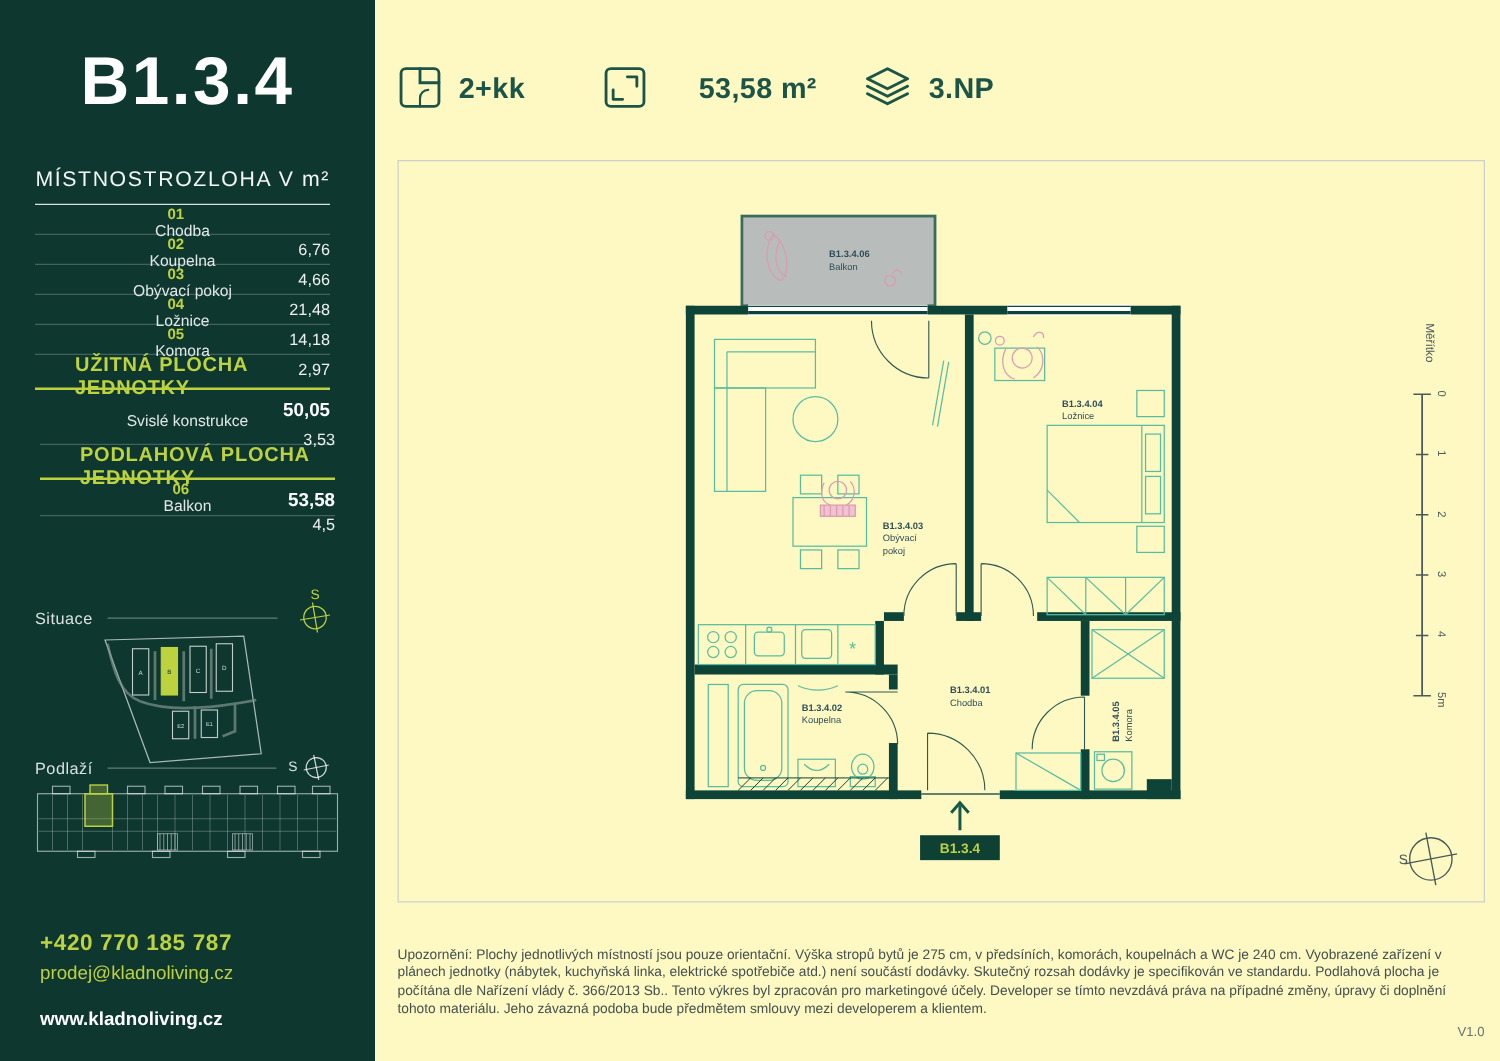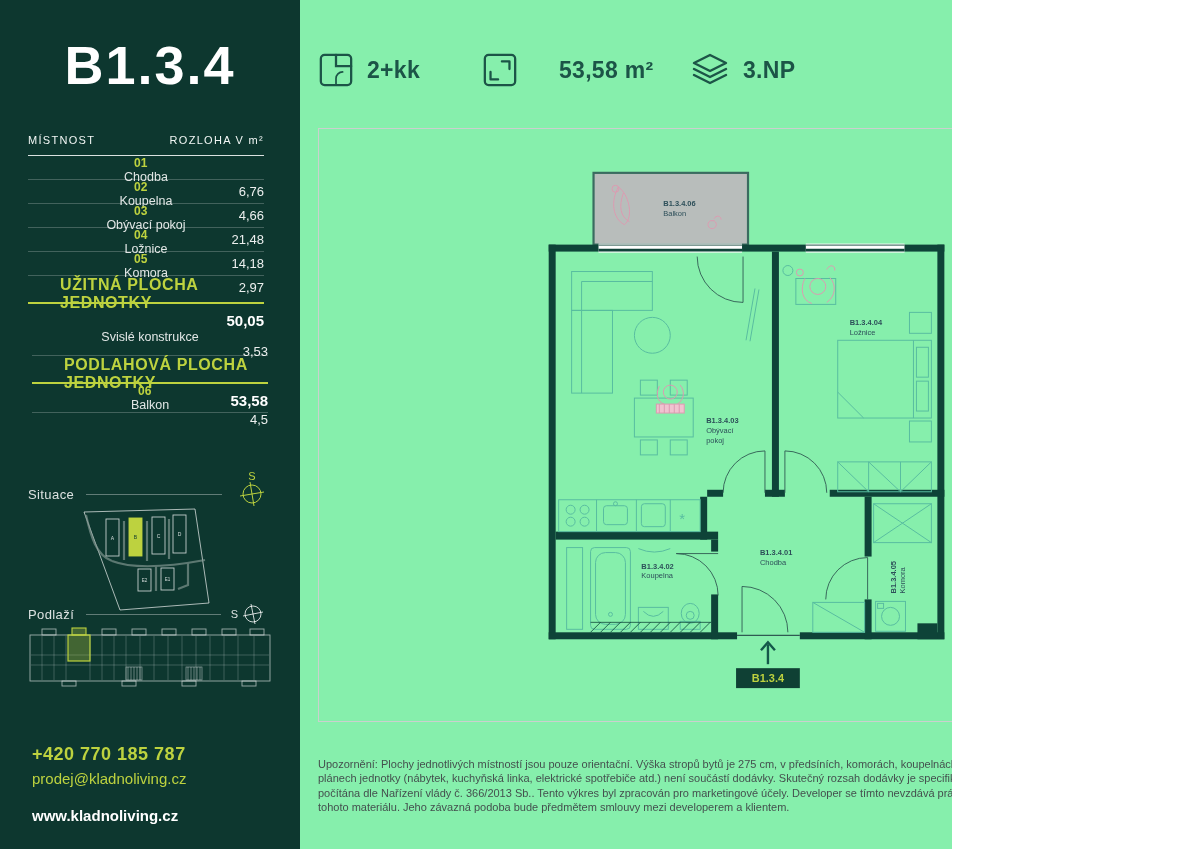--- a/index.html
+++ b/index.html
@@ -1,25 +1,25 @@
 <!DOCTYPE html>
 <html><head>
 <meta charset="utf-8">
 <style>
   * { margin:0; padding:0; box-sizing:border-box; }
   body { font-family:"Liberation Sans", sans-serif; background:#fff; }
-  .page { position:relative; width:952px; height:849px; background:#86efac; overflow:hidden; }
+  .page { position:relative; width:1200px; height:849px; background:#fef9c3; overflow:hidden; }
 
   
   .sidebar { position:absolute; left:0; top:0; width:300px; height:849px; background:#0d372f; color:#fff; }
   .unit-title { position:absolute; top:34px; left:0; width:300px; text-align:center;
                 font-size:54px; font-weight:700; letter-spacing:2px; color:#ffffff; }
   .tbl { position:absolute; left:28px; top:134px; width:236px; font-size:12.5px; }
-  .tbl-head { display:flex; justify-content:space-between; font-size:11px; letter-spacing:1.3px;
-              color:#f2f7f5; padding-bottom:9px; border-bottom:1.5px solid rgba(255,255,255,.85);gap:16px; }
+  .tbl-head { display:flex; justify-content:flex-end; font-size:17px; letter-spacing:1.3px;
+              color:#f2f7f5; padding-bottom:9px; border-bottom:1.5px solid rgba(255,255,255,.85); }
   .row { display:flex; align-items:center; height:24px; border-bottom:1px solid rgba(255,255,255,.22);flex-direction:column; }
   .row .num { color:#bdd23f; font-weight:700; font-size:12px; width:24px; }
   .row .nm  { color:rgba(255,255,255,.88); }
   .row .val { margin-left:auto; color:rgba(255,255,255,.92); font-size:13px; }
   .row.total { height:28px; border-bottom:2px solid #bdd23f; }
   .row.total .lbl { color:#bdd23f; font-weight:700; font-size:16px; letter-spacing:.6px;padding-left:32px; }
   .row.total .val { font-size:15px; font-weight:700; color:#fff; }
   .tbl2 { position:absolute; left:32px; top:330px; width:236px; font-size:12.5px; }
   .row.plain { height:26px; }
   .row.balc { height:29px; }

